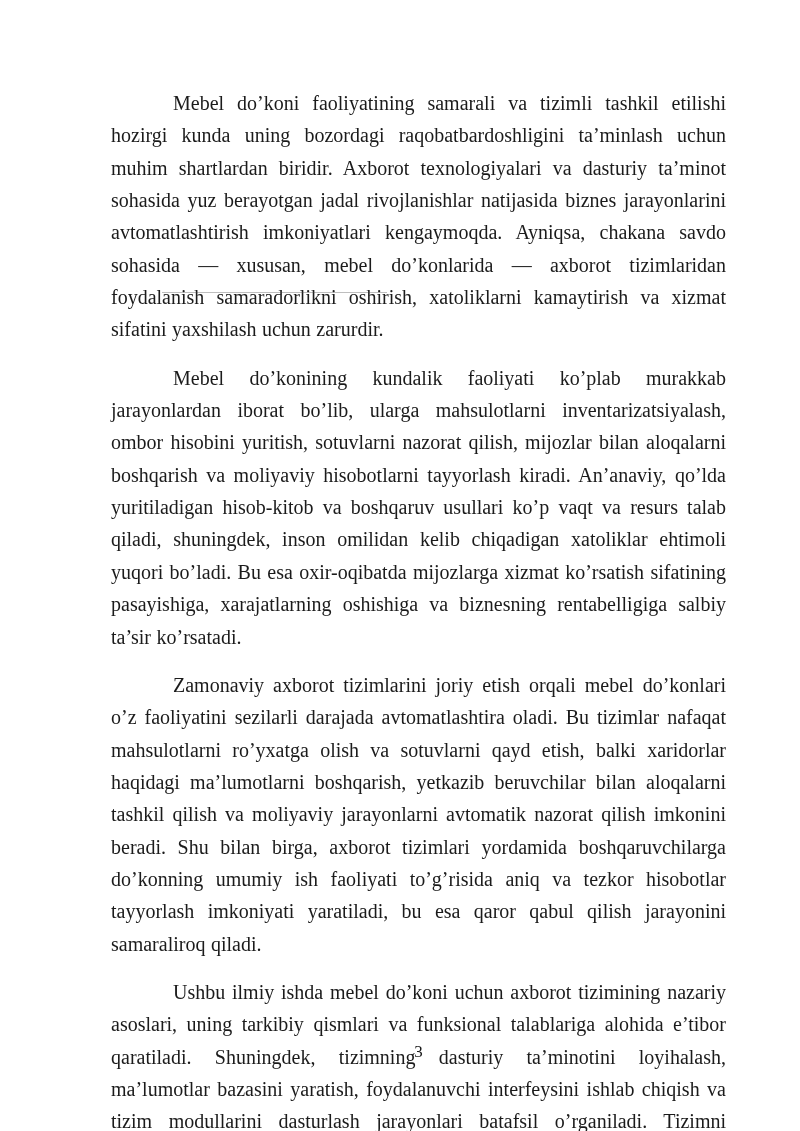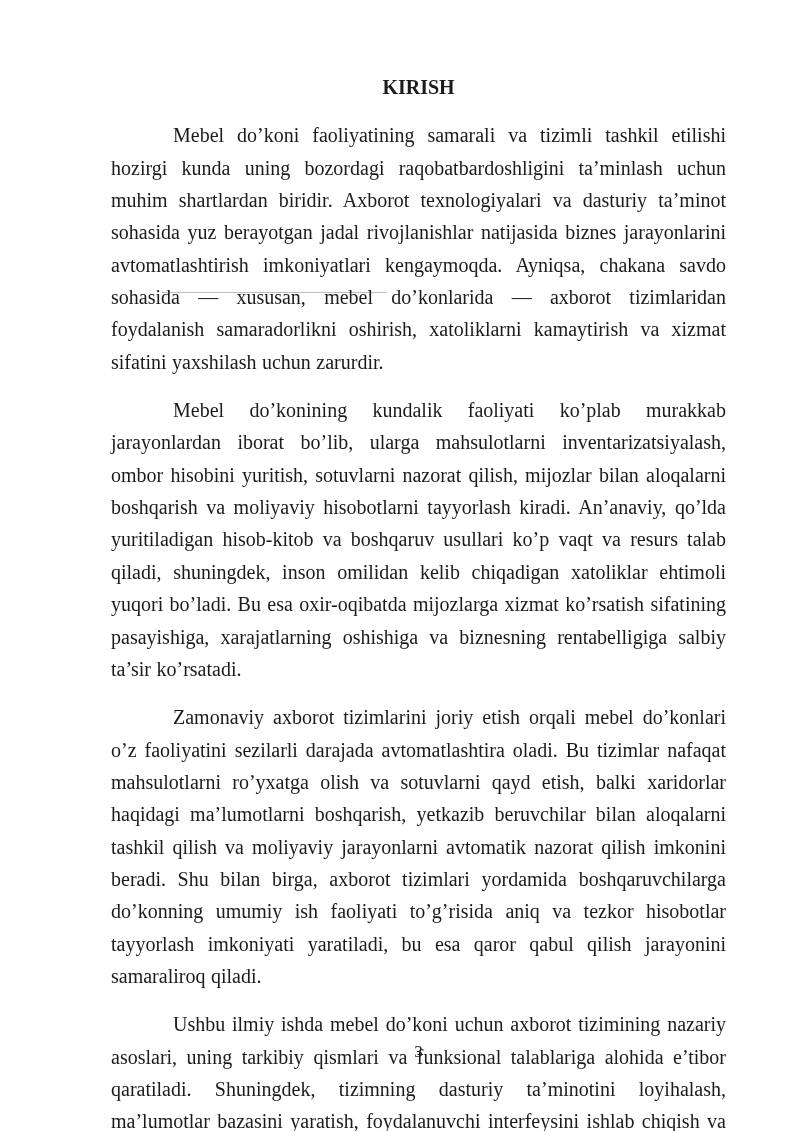--- a/index.html
+++ b/index.html
@@ -49,21 +49,20 @@
     top: 292px;
     width: 225px;
     height: 1px;
     background: rgba(70, 70, 70, 0.35);
   }
 </style>
 </head>
 <body>
 
 <div class="page">
-  <h1 class="doc-title">KIRISH</h1>
 
   <p class="body-par">Mebel do’koni faoliyatining samarali va tizimli tashkil etilishi hozirgi kunda uning bozordagi raqobatbardoshligini ta’minlash uchun muhim shartlardan biridir. Axborot texnologiyalari va dasturiy ta’minot sohasida yuz berayotgan jadal rivojlanishlar natijasida biznes jarayonlarini avtomatlashtirish imkoniyatlari kengaymoqda. Ayniqsa, chakana savdo sohasida — xususan, mebel do’konlarida — axborot tizimlaridan foydalanish samaradorlikni oshirish, xatoliklarni kamaytirish va xizmat sifatini yaxshilash uchun zarurdir.</p>
 
   <p class="body-par">Mebel do’konining kundalik faoliyati ko’plab murakkab jarayonlardan iborat bo’lib, ularga mahsulotlarni inventarizatsiyalash, ombor hisobini yuritish, sotuvlarni nazorat qilish, mijozlar bilan aloqalarni boshqarish va moliyaviy hisobotlarni tayyorlash kiradi. An’anaviy, qo’lda yuritiladigan hisob-kitob va boshqaruv usullari ko’p vaqt va resurs talab qiladi, shuningdek, inson omilidan kelib chiqadigan xatoliklar ehtimoli yuqori bo’ladi. Bu esa oxir-oqibatda mijozlarga xizmat ko’rsatish sifatining pasayishiga, xarajatlarning oshishiga va biznesning rentabelligiga salbiy ta’sir ko’rsatadi.</p>
 
   <p class="body-par">Zamonaviy axborot tizimlarini joriy etish orqali mebel do’konlari o’z faoliyatini sezilarli darajada avtomatlashtira oladi. Bu tizimlar nafaqat mahsulotlarni ro’yxatga olish va sotuvlarni qayd etish, balki xaridorlar haqidagi ma’lumotlarni boshqarish, yetkazib beruvchilar bilan aloqalarni tashkil qilish va moliyaviy jarayonlarni avtomatik nazorat qilish imkonini beradi. Shu bilan birga, axborot tizimlari yordamida boshqaruvchilarga do’konning umumiy ish faoliyati to’g’risida aniq va tezkor hisobotlar tayyorlash imkoniyati yaratiladi, bu esa qaror qabul qilish jarayonini samaraliroq qiladi.</p>
 
   <p class="body-par">Ushbu ilmiy ishda mebel do’koni uchun axborot tizimining nazariy asoslari, uning tarkibiy qismlari va funksional talablariga alohida e’tibor qaratiladi. Shuningdek, tizimning dasturiy ta’minotini loyihalash, ma’lumotlar bazasini yaratish, foydalanuvchi interfeysini ishlab chiqish va tizim modullarini dasturlash jarayonlari batafsil o’rganiladi. Tizimni sinovdan o’tkazish, xavfsizlik choralari va amaliy joriy etish jarayonlari ham o’zining muhim o’rni bilan ko’rib chiqiladi.</p>
 
   <div class="scan-artifact-underline"></div>

